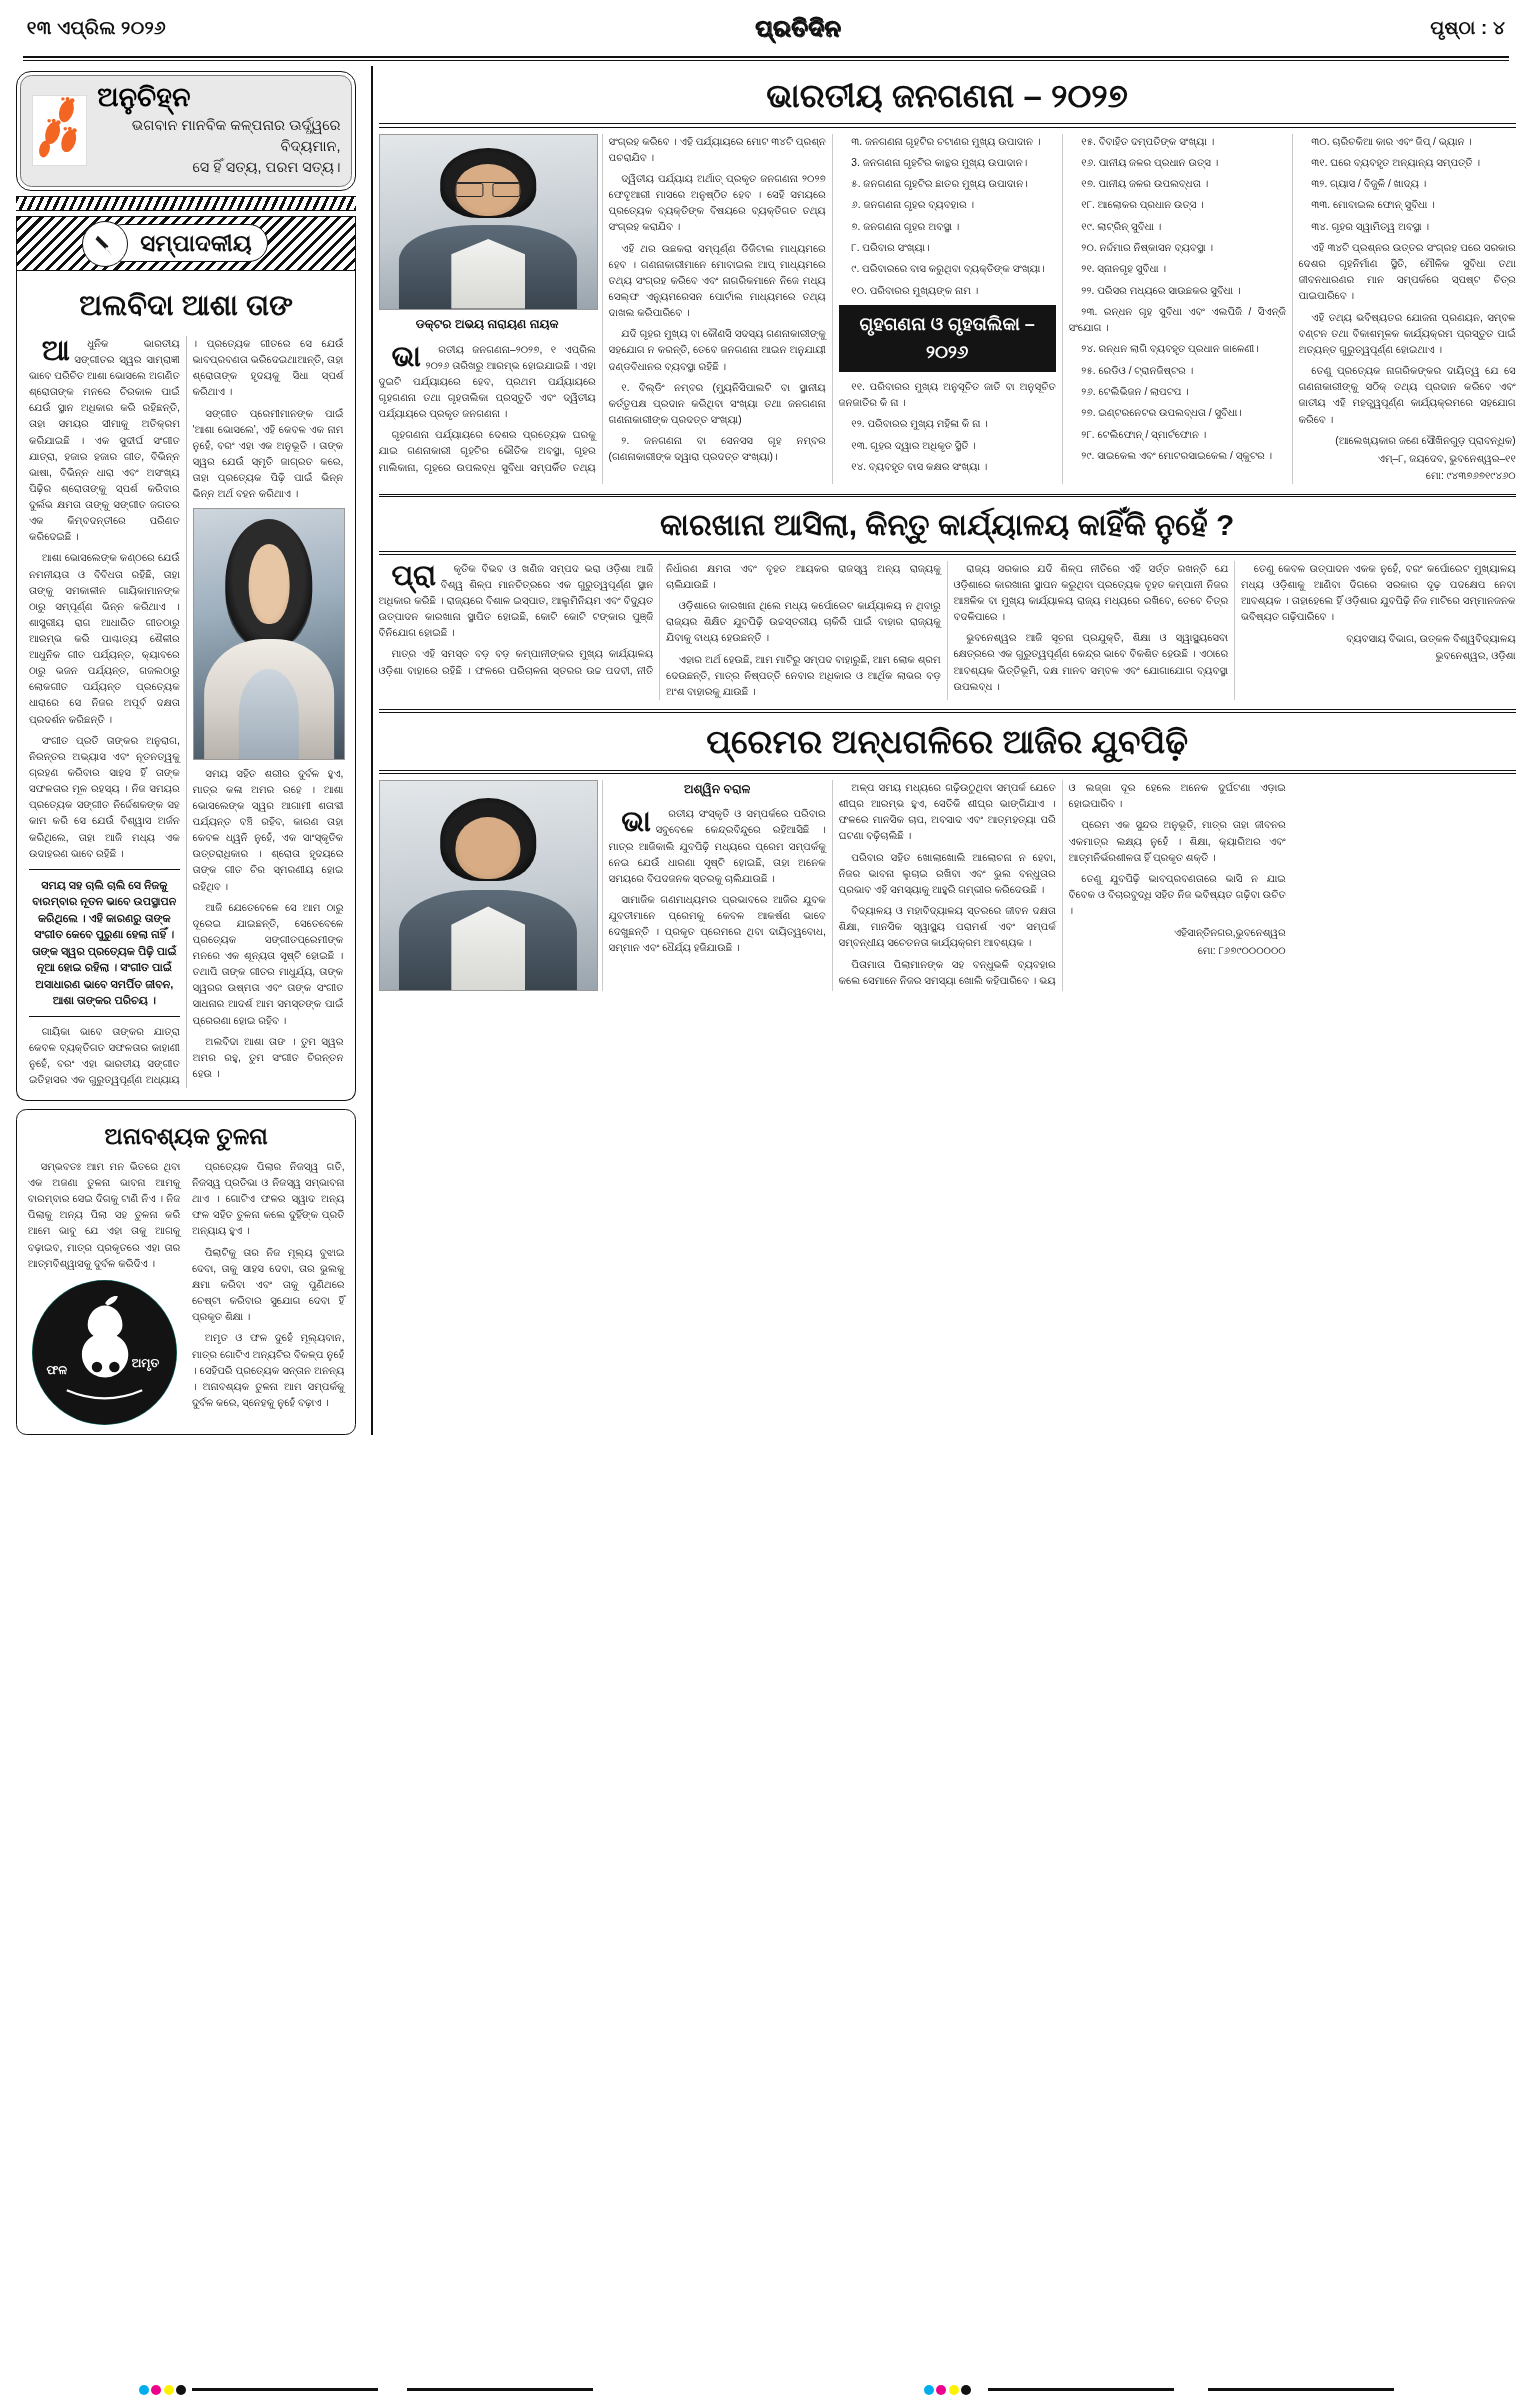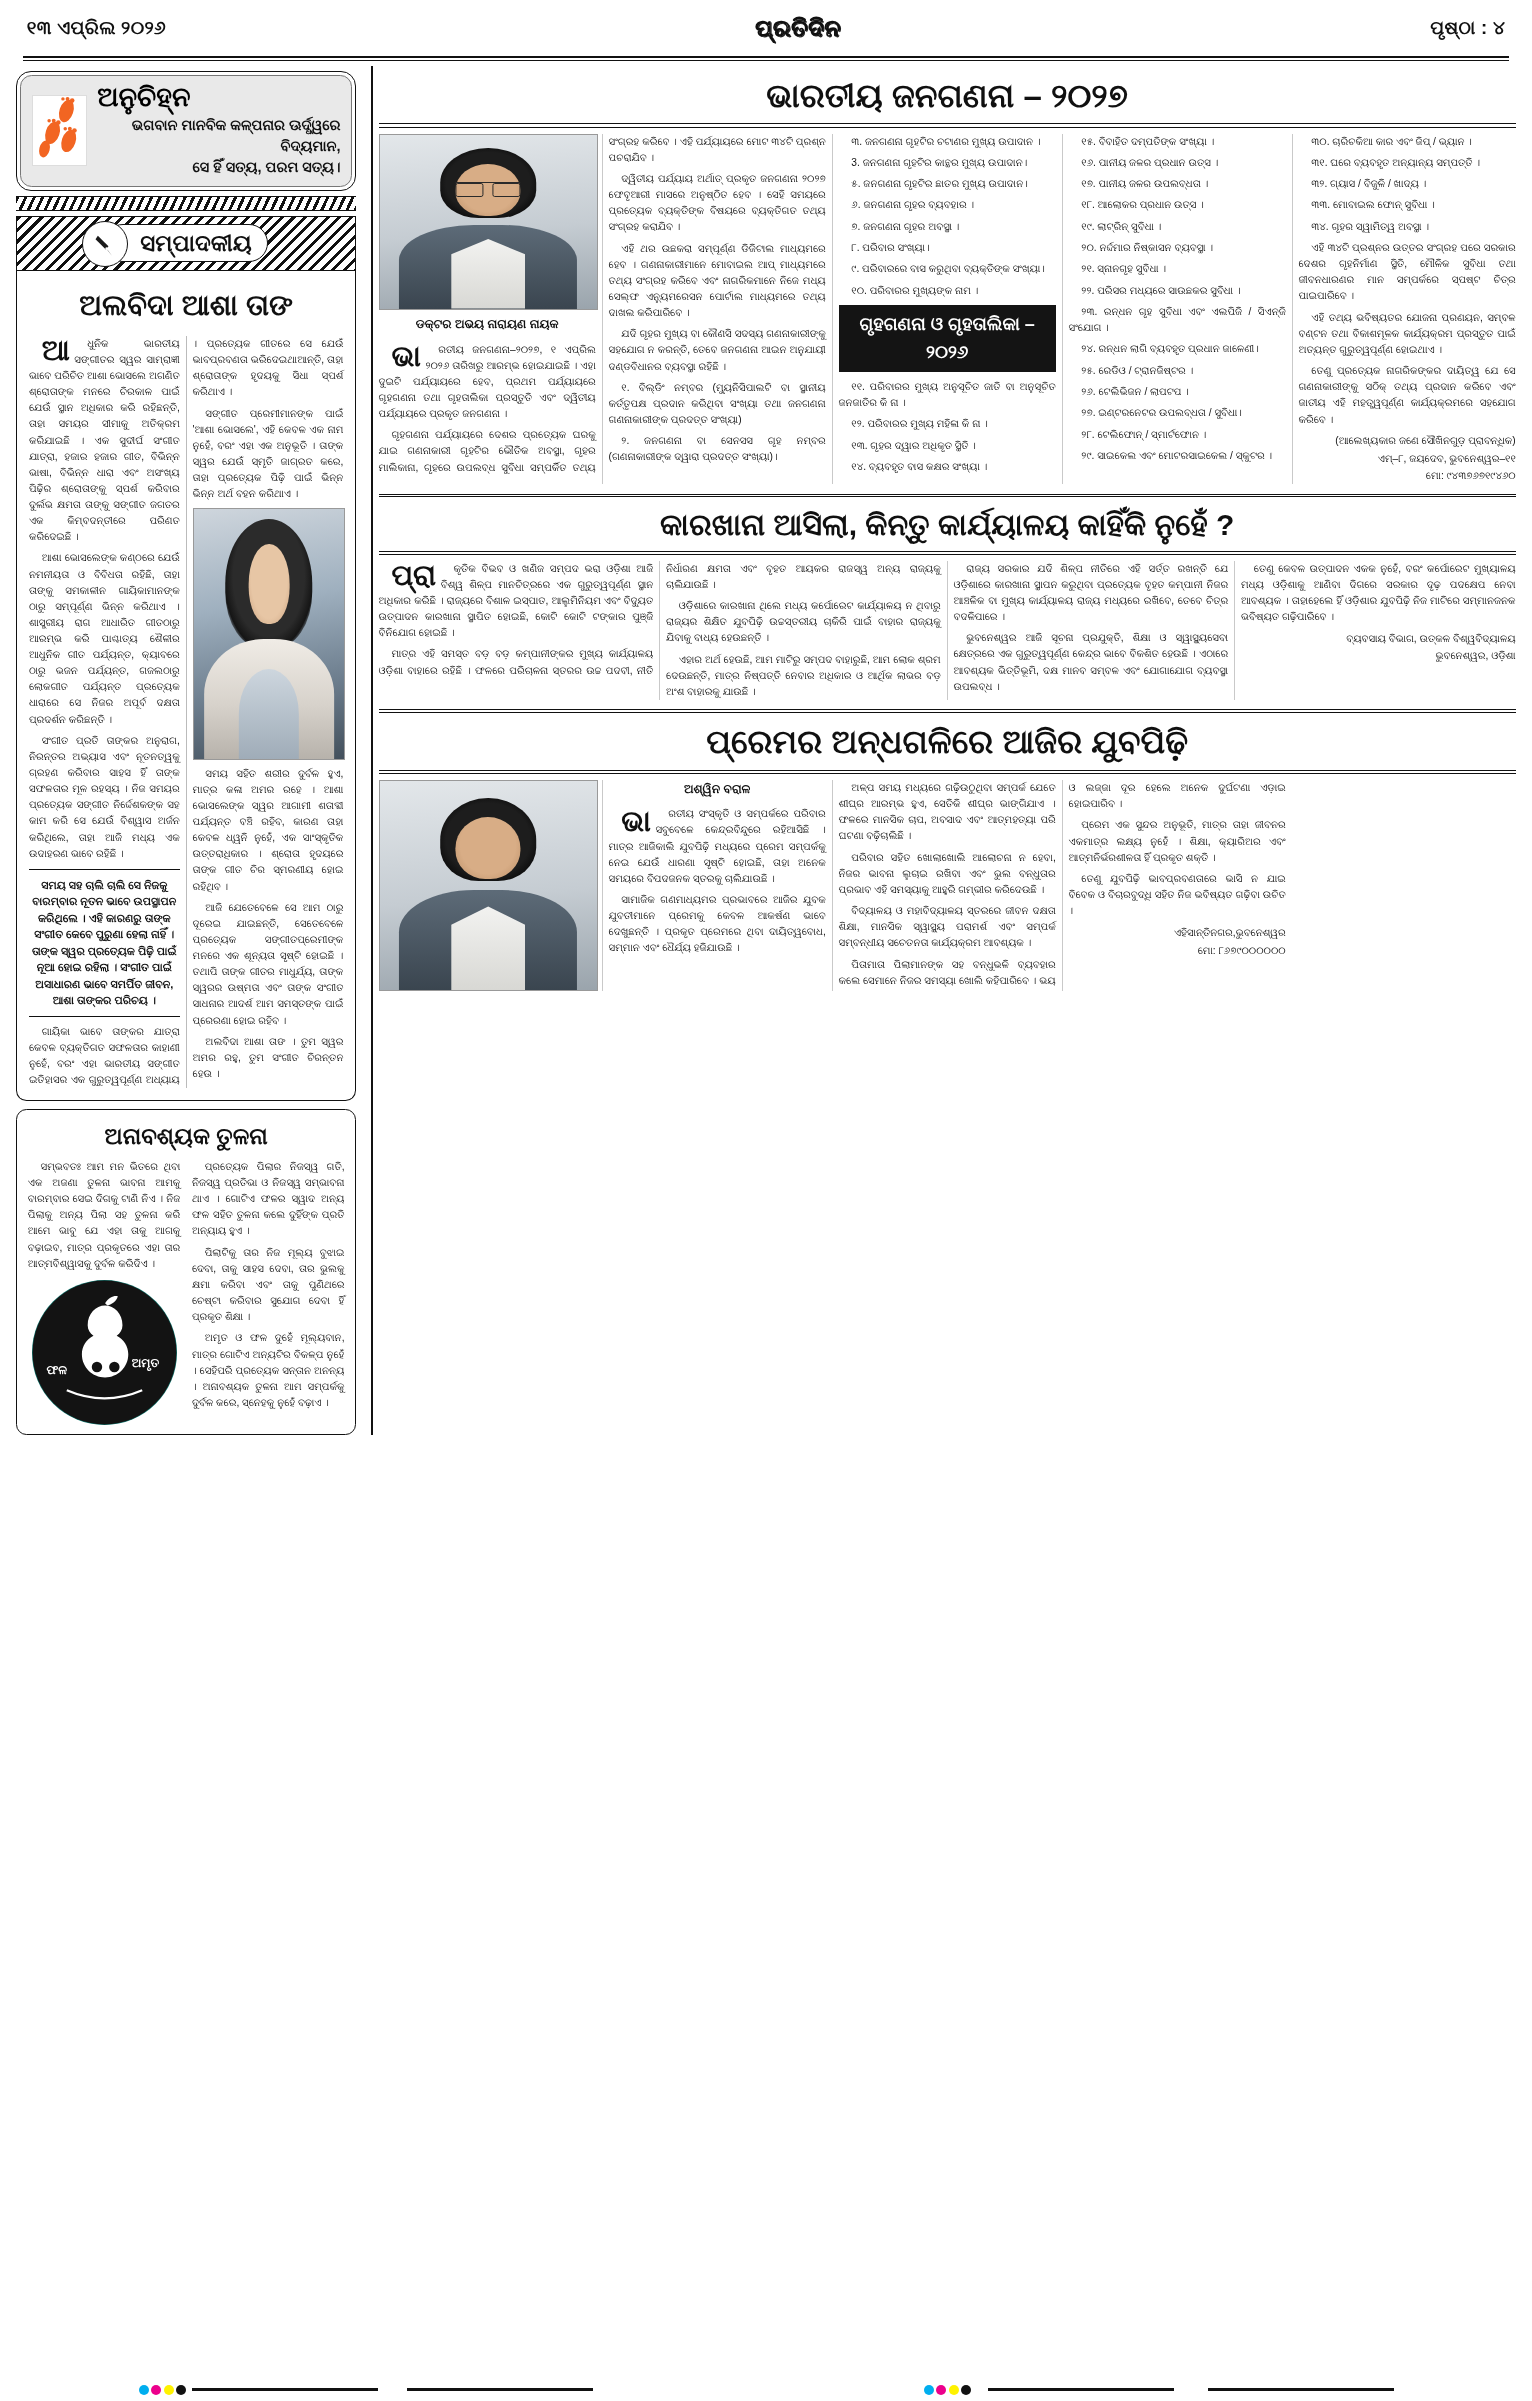--- a/index.html
+++ b/index.html
@@ -41,21 +41,21 @@
     border:0.9px solid #777;border-radius:11.6px;background:#e9e9e9;
     display:flex;align-items:center;gap:10.5px;padding:8.1px 10.5px;
   }
   .foot-logo{
     width:53px;height:69px;background:#fff;border:0.6px solid #ddd;flex:0 0 53px;
     position:relative;
   }
   .foot-logo svg{position:absolute;inset:0;}
   .anu-texts{flex:1 1 auto;}
   .anu-title{color:#000000;font-size:27px;font-weight:700;line-height:1;margin-bottom:3.5px;}
-  .anu-sub{font-size:14.5px;line-height:1.45;text-align:right;font-weight:bold;}
+  .anu-sub{font-size:14.5px;line-height:1.45;text-align:right;}
 
   .zigzag{
     height:12.8px;margin:5.8px 0 4.6px 0;
     background:repeating-linear-gradient(115deg,#111 0 2.9px,#fff 2.9px 7.6px);
     border-top:1.2px solid #111;border-bottom:1.2px solid #111;
   }
 
   
   .sampadak-bar{
     position:relative;height:53px;

